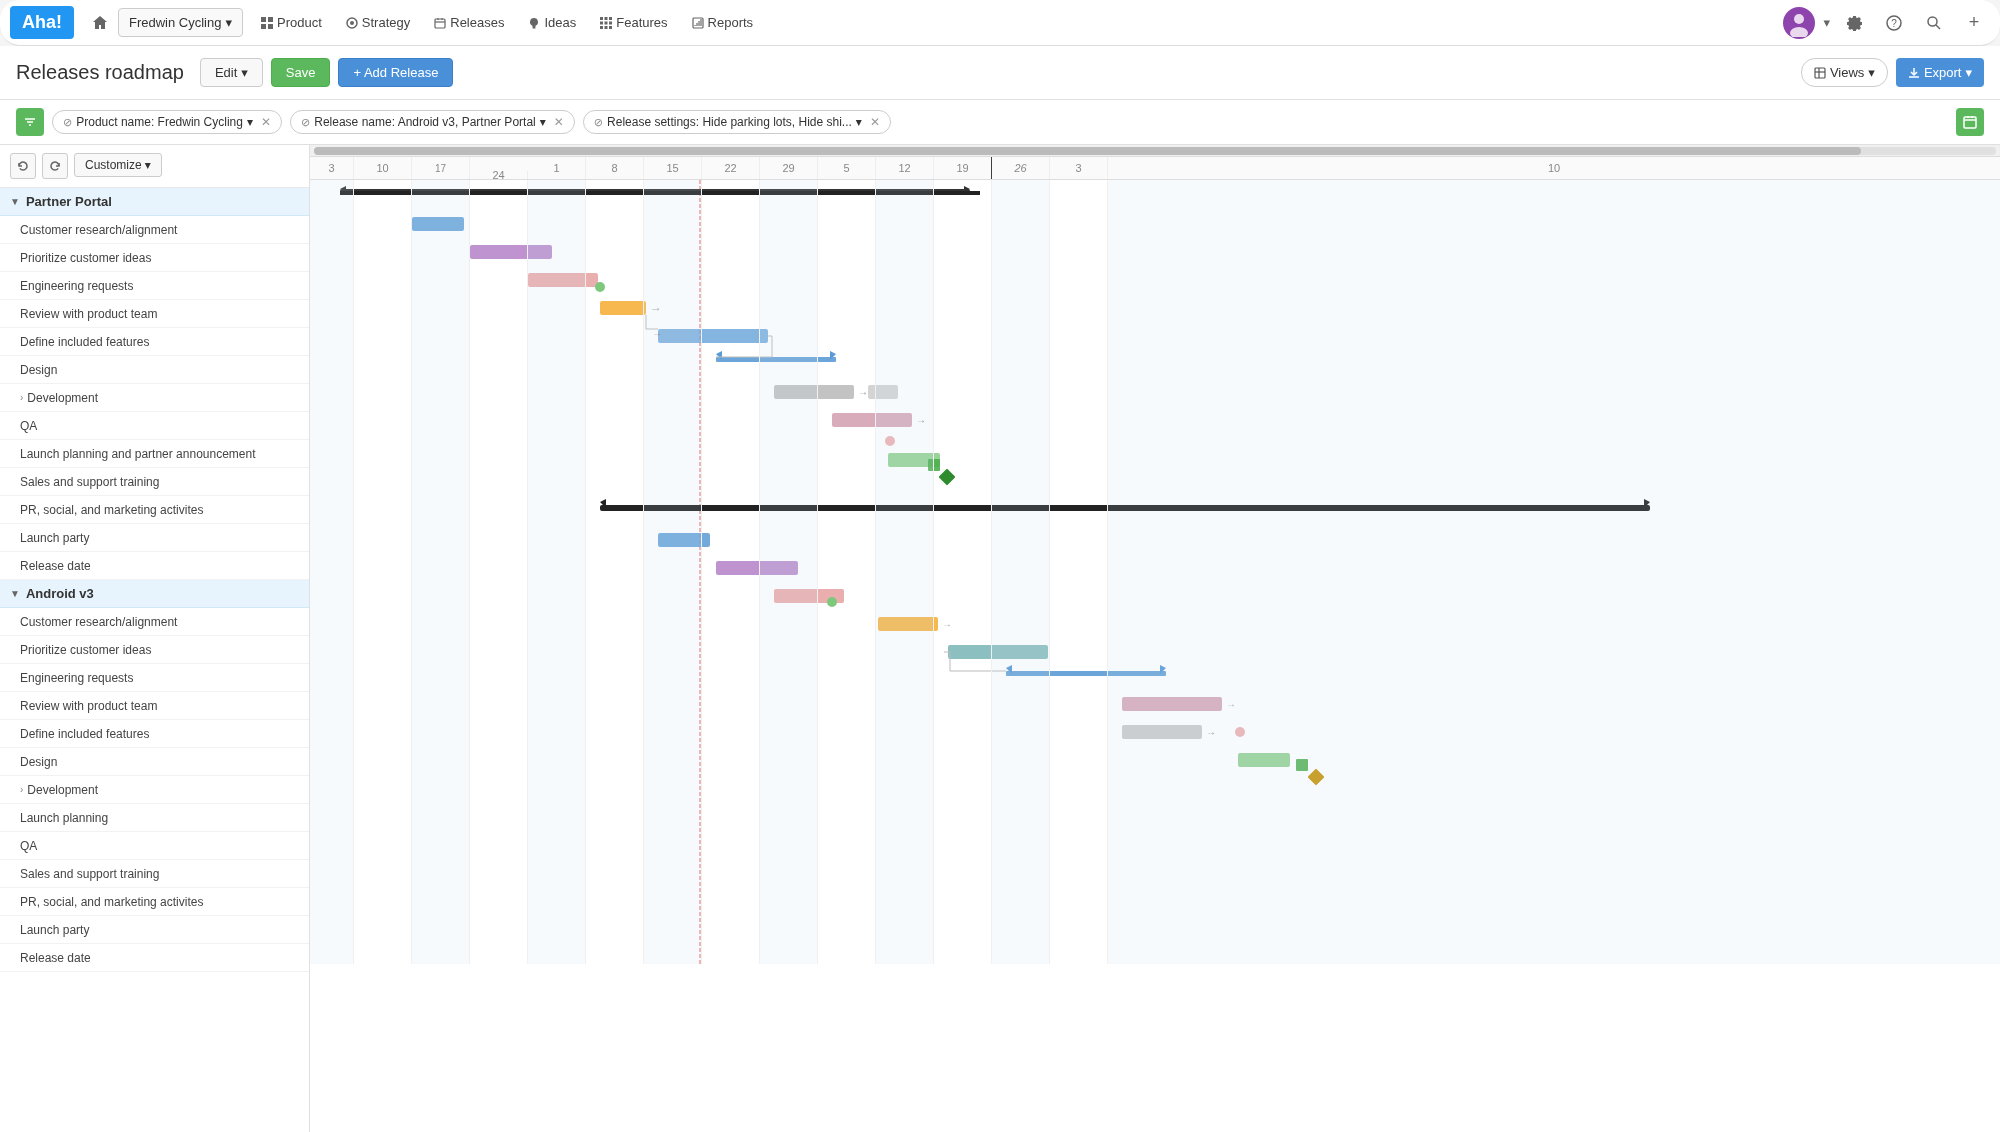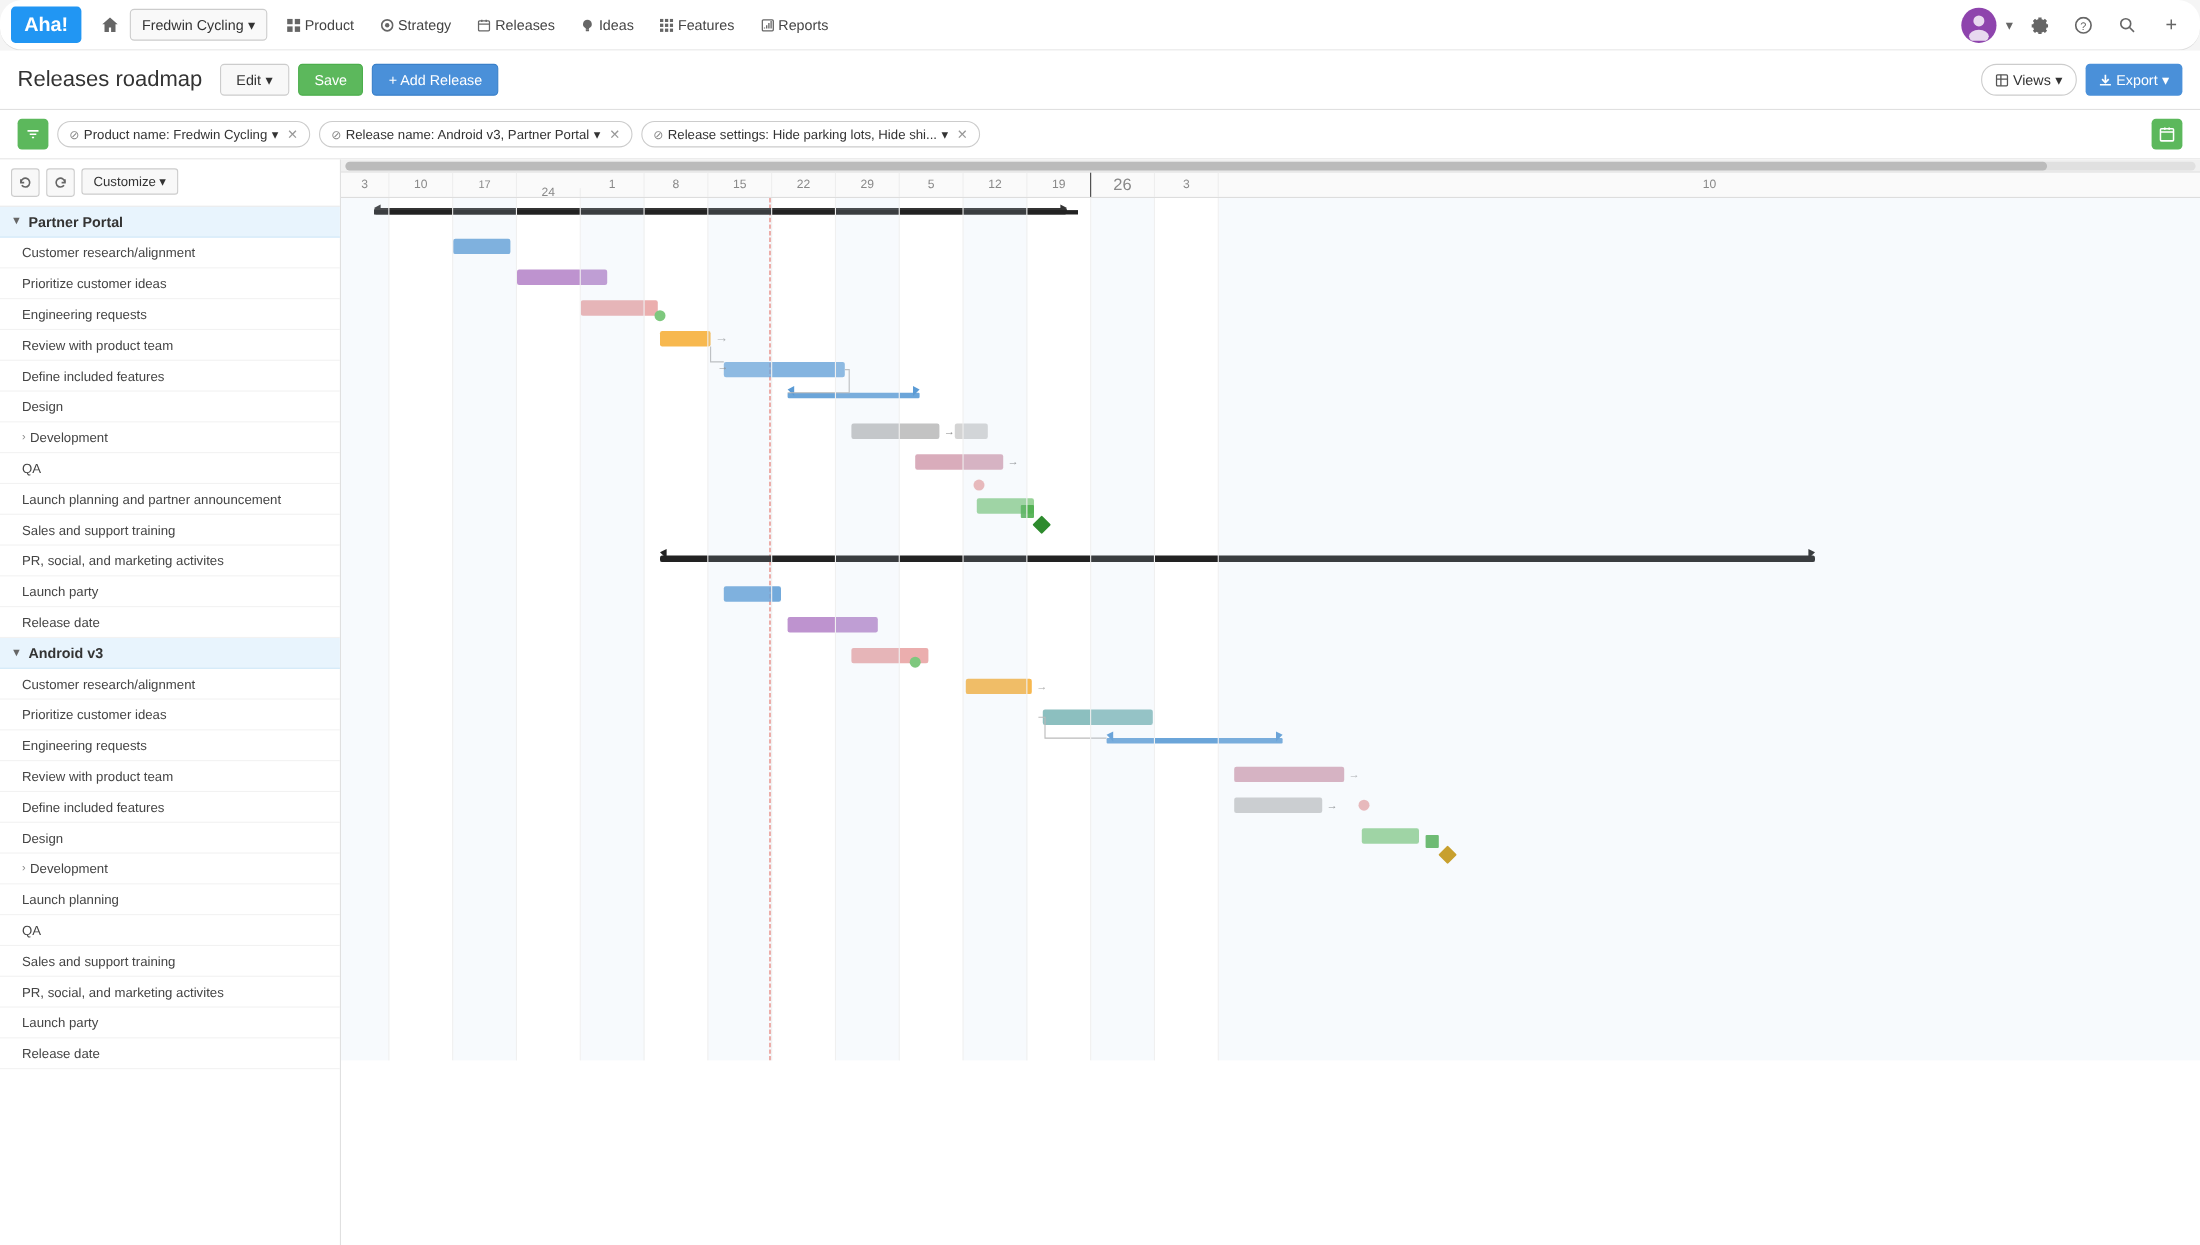--- a/index.html
+++ b/index.html
@@ -305,21 +305,21 @@
         <div style="flex:0 0 58px; border-right:1px solid #eee; display:flex; align-items:center; justify-content:center; font-size:10px; color:#888;">17</div>
         <div style="flex:0 0 58px; border-right:1px solid #eee; display:flex; align-items:center; justify-content:center; font-size:11px; color:#888;margin-top:14px;">24</div>
         <div style="flex:0 0 58px; border-right:1px solid #eee; display:flex; align-items:center; justify-content:center; font-size:11px; color:#888;">1</div>
         <div style="flex:0 0 58px; border-right:1px solid #eee; display:flex; align-items:center; justify-content:center; font-size:11px; color:#888;">8</div>
         <div style="flex:0 0 58px; border-right:1px solid #eee; display:flex; align-items:center; justify-content:center; font-size:11px; color:#888;">15</div>
         <div style="flex:0 0 58px; border-right:1px solid #eee; display:flex; align-items:center; justify-content:center; font-size:11px; color:#888;">22</div>
         <div style="flex:0 0 58px; border-right:1px solid #eee; display:flex; align-items:center; justify-content:center; font-size:11px; color:#888;">29</div>
         <div style="flex:0 0 58px; border-right:1px solid #eee; display:flex; align-items:center; justify-content:center; font-size:11px; color:#888;">5</div>
         <div style="flex:0 0 58px; border-right:1px solid #eee; display:flex; align-items:center; justify-content:center; font-size:11px; color:#888;">12</div>
         <div style="flex:0 0 58px; border-right:1px solid #404040; display:flex; align-items:center; justify-content:center; font-size:11px; color:#888;">19</div>
-        <div style="flex:0 0 58px; border-right:1px solid #eee; display:flex; align-items:center; justify-content:center; font-size:15px; color:#888;">26</div>
+        <div style="flex:0 0 58px; border-right:1px solid #eee; display:flex; align-items:center; justify-content:center; font-size:11px; color:#888;font-style:italic;">26</div>
         <div style="flex:0 0 58px; border-right:1px solid #eee; display:flex; align-items:center; justify-content:center; font-size:11px; color:#888;">3</div>
         <div style="flex:1; display:flex; align-items:center; justify-content:center; font-size:11px; color:#888;">10</div>
       </div>
     </div>
 
     <div style="position:relative;">
 
       <div style="position:absolute; top:0; left:0; right:0; bottom:0; pointer-events:none; z-index:0; display:flex;">
         <div style="flex:0 0 44px; border-right:1px solid #f0f0f0; background:rgba(200,220,240,0.15);"></div>
         <div style="flex:0 0 58px; border-right:1px solid #f0f0f0;"></div>

